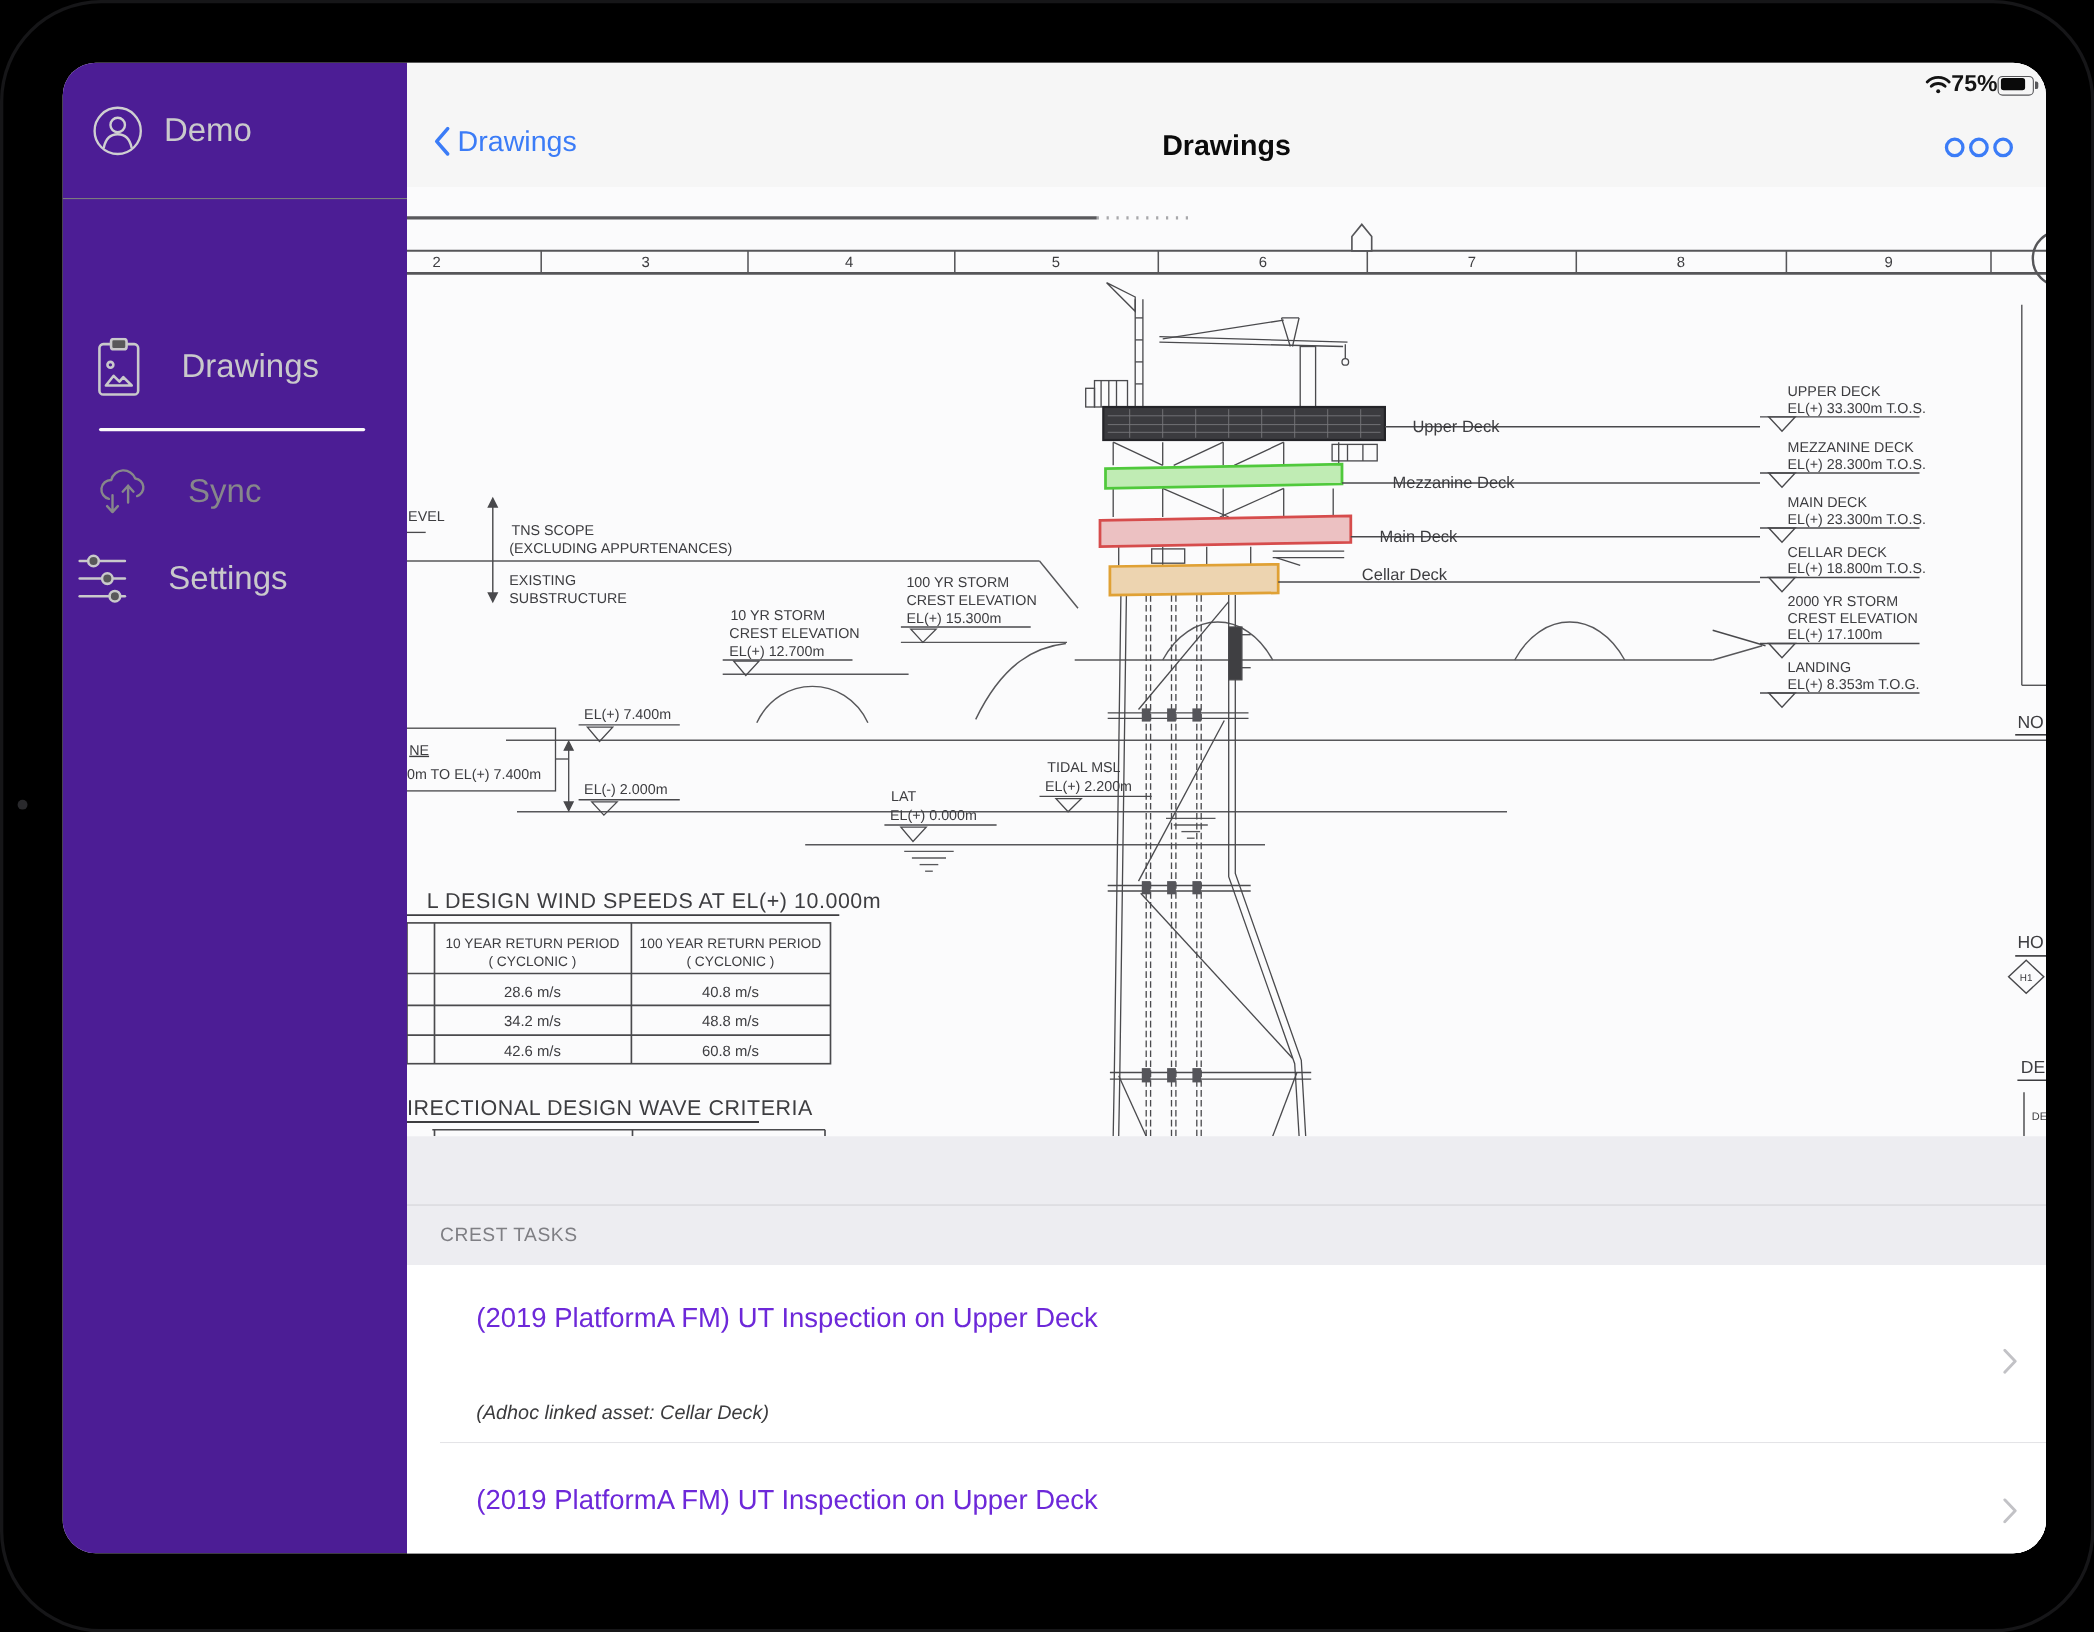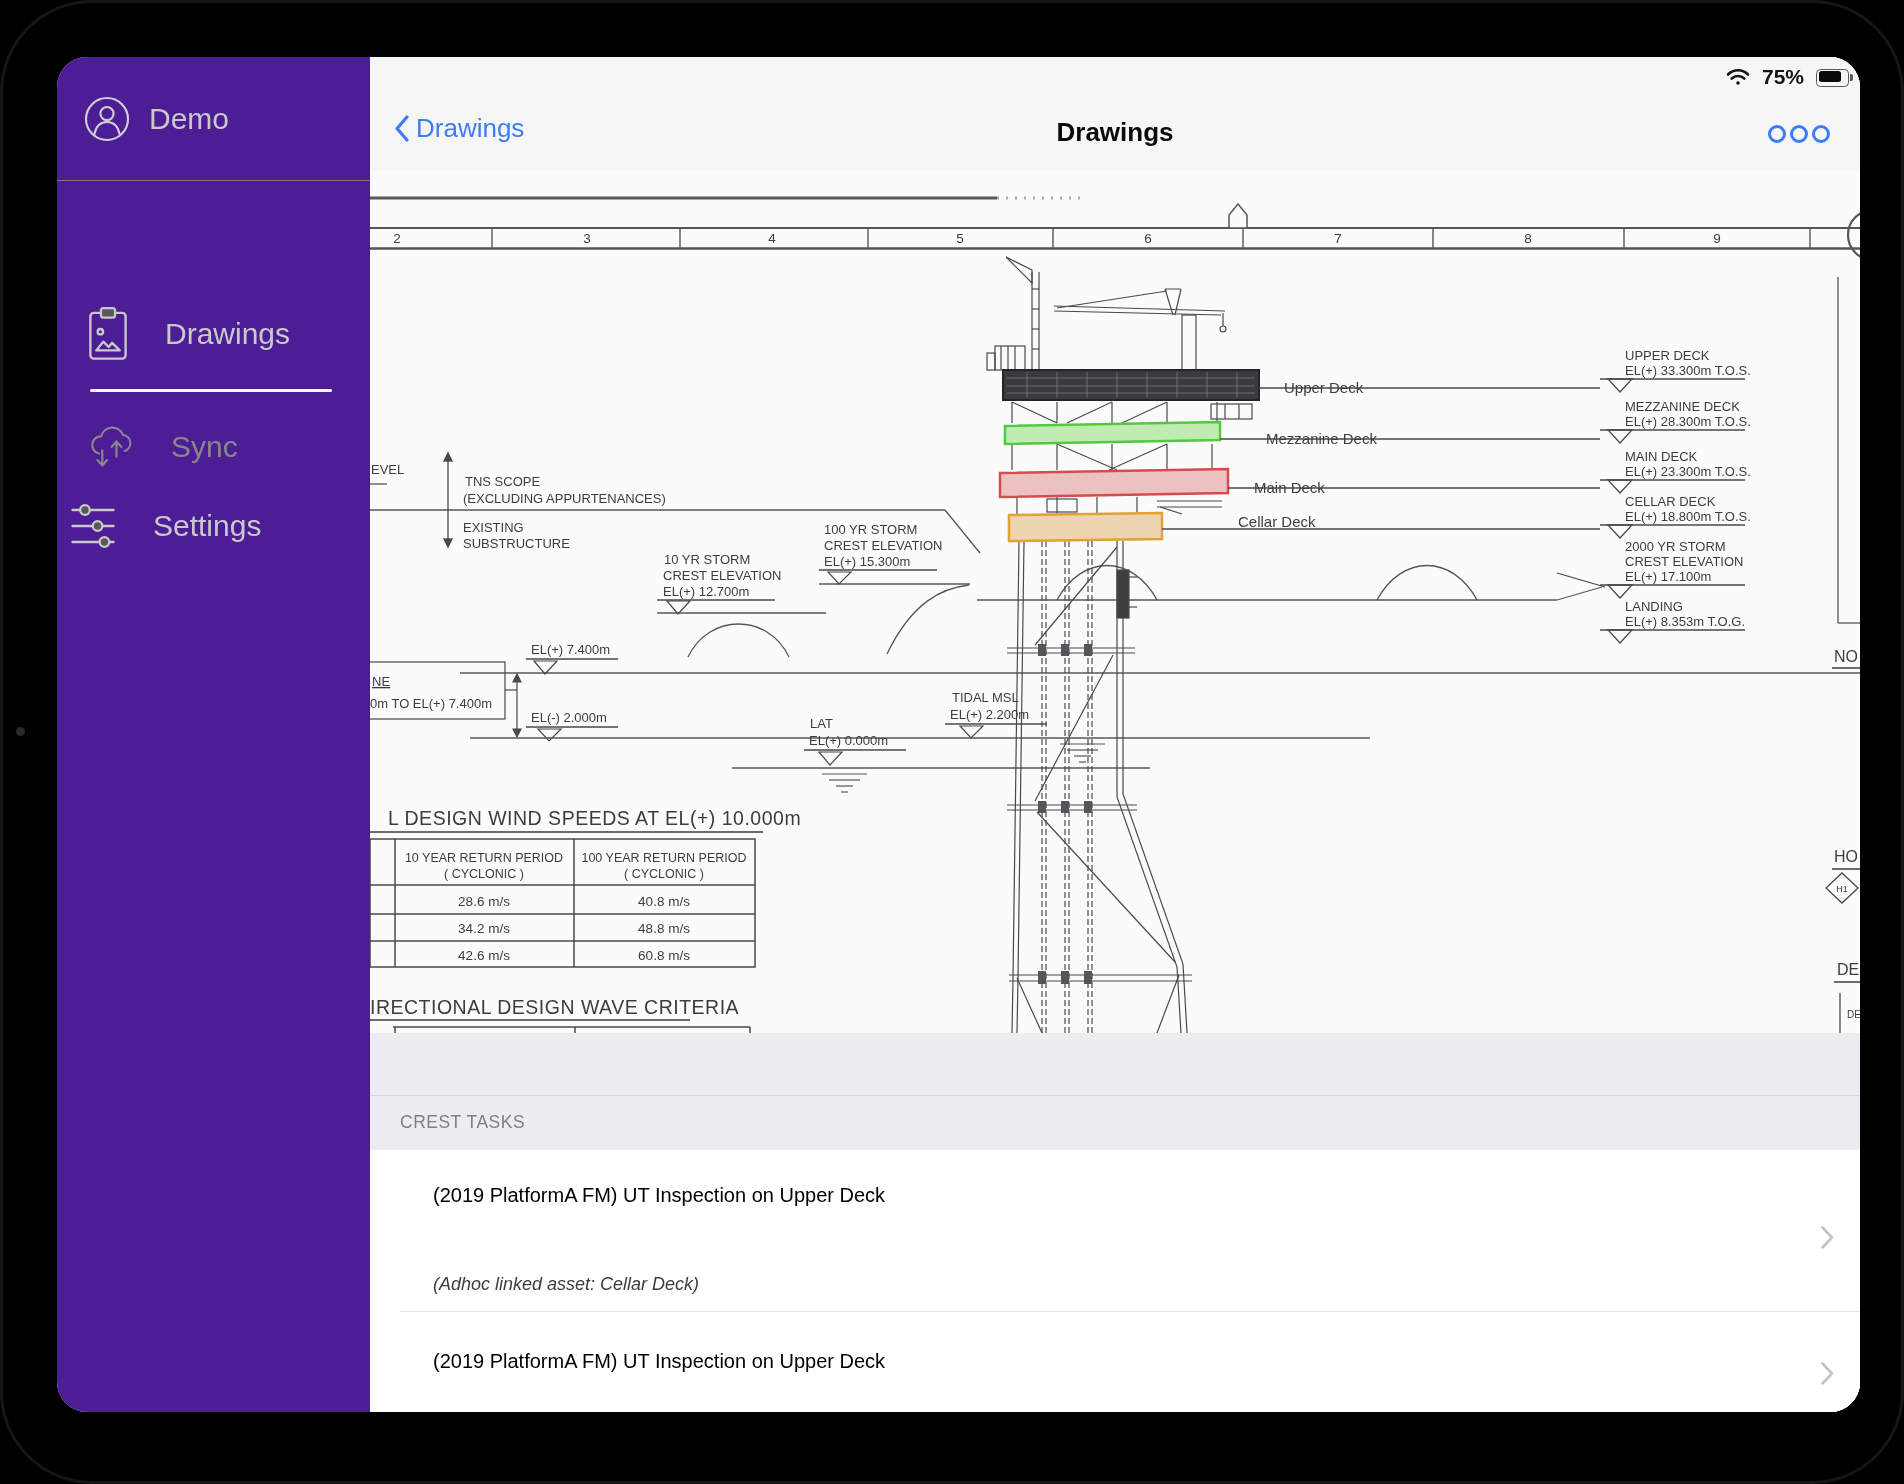--- a/index.html
+++ b/index.html
@@ -23,21 +23,21 @@
   .side-row .lbl{margin-left:36px;font-size:30px;}
   .side-row.dim{color:#87878b;}
   .sel-underline{position:absolute;left:33px;top:332px;width:242px;height:3px;
             background:#fafafa;border-radius:2px;}
   .icon-48{width:48px;height:48px;flex:none;}
   .icon-44{width:42px;height:54px;flex:none;}
   
   .main{position:absolute;left:313px;top:0;width:1490px;height:100%;background:#fbfbfc;}
   .navbar{position:absolute;left:0;top:0;width:100%;height:113px;background:#f6f6f6;}
   .statusbar{position:absolute;right:8px;top:6px;height:28px;display:flex;
-             align-items:center;gap:12px;color:#141414;}
+             align-items:center;gap:0;color:#141414;}
   .statusbar .pct{font-size:21px;font-weight:600;}
   .battery{position:relative;width:36px;height:17px;}
   .battery .body{position:absolute;left:0;top:0;width:31px;height:16px;
       border:1.5px solid #57575a;border-radius:4.5px;}
   .battery .fill{position:absolute;left:2.5px;top:2.5px;width:22px;height:11px;
       border-radius:2.5px;background:#0a0a0a;}
   .battery .nub{position:absolute;left:34px;top:5px;width:2.5px;height:7px;
       border-radius:0 2px 2px 0;background:#57575a;}
   .back-btn{position:absolute;left:24px;top:56px;display:flex;align-items:center;
             gap:6px;color:#3b7cf7;font-size:26px;cursor:pointer;}
@@ -48,21 +48,21 @@
   .drawing-wrap{position:absolute;left:0;top:113px;width:1490px;height:863px;background:#fbfbfc;}
   
   .sheet{position:absolute;left:0;top:976px;width:100%;height:379px;background:#ededf1;}
   .sheet-div{position:absolute;left:0;top:62px;width:100%;height:1px;background:#d4d4d8;}
   .sheet-header{position:absolute;left:30px;top:62px;height:55px;display:flex;
                 align-items:center;font-size:17.5px;color:#7f7f84;letter-spacing:.5px;}
   .task-list{position:absolute;left:0;top:117px;width:100%;background:#ffffff;}
   .task-row{position:relative;width:100%;cursor:pointer;background:#fff;}
   .task-row.r1{height:162px;}
   .task-row.r2{height:120px;}
-  .task-title{position:absolute;left:63px;top:34px;font-size:20px;color:#000000;}
+  .task-title{position:absolute;left:63px;top:34px;font-size:25px;color:#6d28d9;}
   .task-sub{position:absolute;left:63px;top:124px;font-size:18px;font-style:italic;color:#3c3c3e;}
   .task-row.r2 .task-title{top:38px;}
   .row-div{position:absolute;left:30px;right:0;bottom:0;height:1px;background:#e2e2e5;}
   .chev{position:absolute;right:26px;}
   .task-row.r1 .chev{top:76px;}
   .task-row.r2 .chev{top:50px;}
   svg text{font-family:"Liberation Sans",sans-serif;fill:#3d3d40;}
 </style>
 </head>
 <body>

